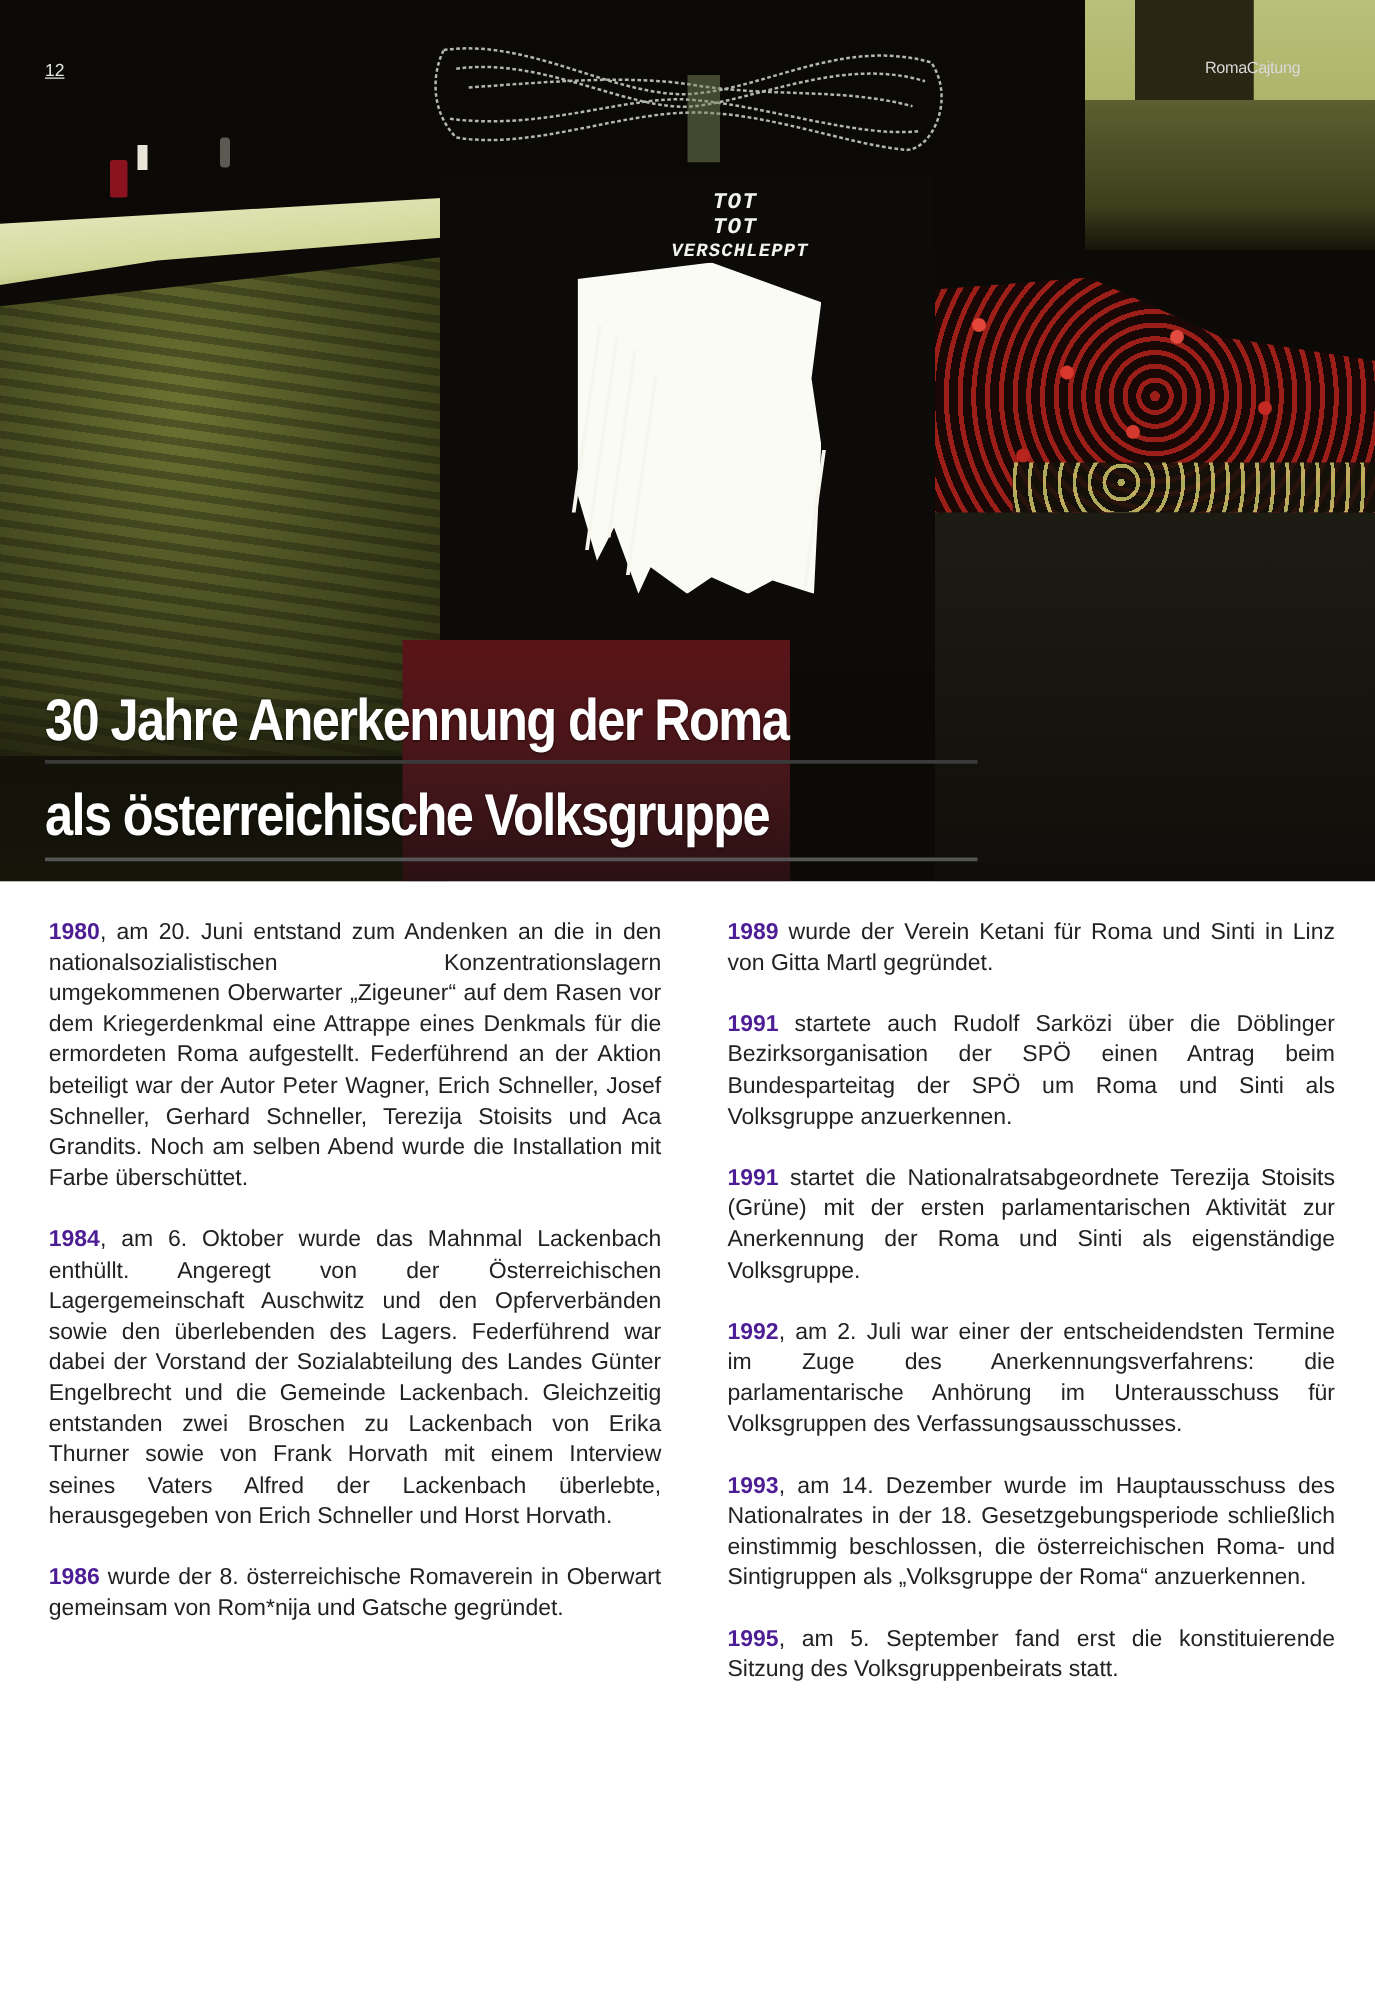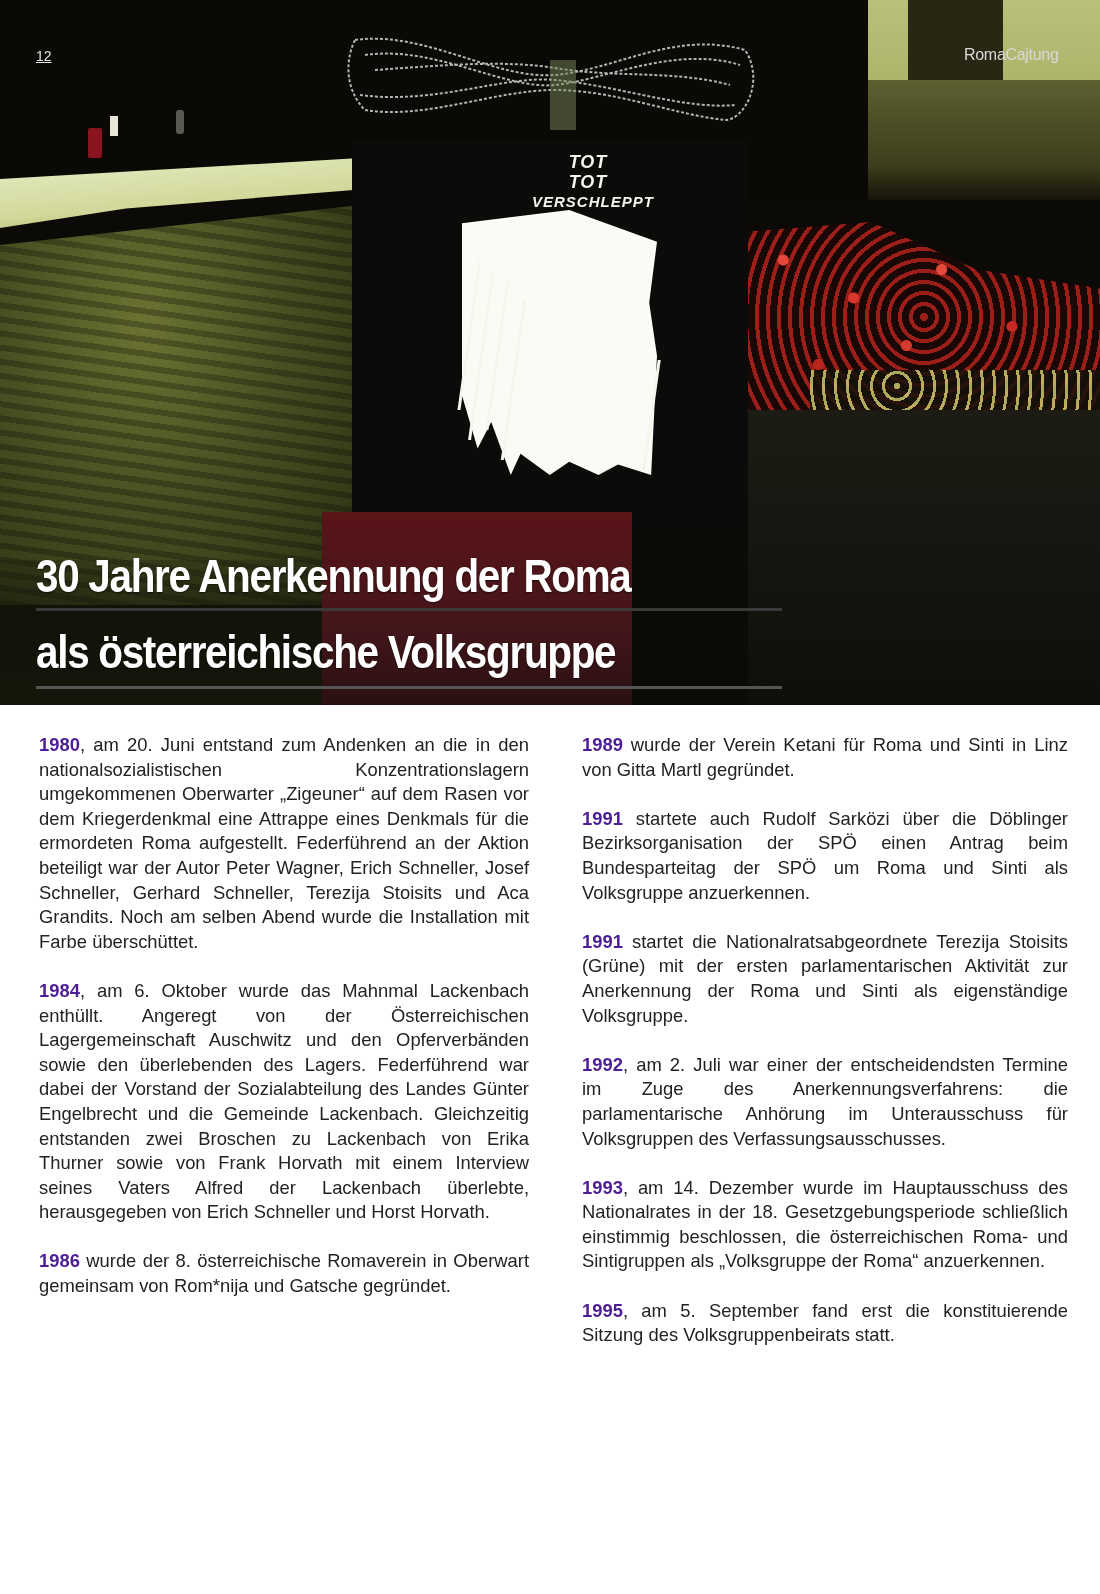--- a/index.html
+++ b/index.html
@@ -19,21 +19,21 @@
             repeating-linear-gradient(8deg, rgba(0,0,0,0.25) 0 6px, rgba(0,0,0,0) 6px 14px),
             radial-gradient(ellipse at 40% 30%, #6b7332 0%, #4a5022 45%, #2a2d12 100%);
           clip-path:polygon(0 10%,100% 0,100% 100%,0 100%); }
   .lawn-bottom { position:absolute; left:0; top:560px; width:360px; height:145px; background:linear-gradient(180deg,rgba(30,32,14,0.3),#15150a); }
 
   .bench { position:absolute; left:88px; top:128px; width:14px; height:30px; background:#8a1320; border-radius:2px; }
   .person { position:absolute; left:110px; top:116px; width:8px; height:20px; background:#e8e4d8; }
   .lamp { position:absolute; left:176px; top:110px; width:8px; height:24px; background:#5a5a52; border-radius:3px; }
 
   .monument { position:absolute; left:352px; top:140px; width:395px; height:395px; background:#0c0b09; }
-  .poster-text { position:absolute; left:558px; width:60px; text-align:center; color:#f4f4ee; font-family:Liberation Sans, sans-serif; font-weight:bold; font-size:18px; letter-spacing:1px; font-style:italic; }
+  .poster-text { position:absolute; left:558px; width:60px; text-align:center; color:#f4f4ee; font-family:Liberation Mono, monospace; font-weight:bold; font-size:18px; letter-spacing:1px; font-style:italic; }
   .splash { position:absolute; left:462px; top:210px; width:195px; height:265px; background:#fbfbf6;
             clip-path:polygon(0 5%,55% 0,100% 12%,96% 35%,100% 55%,97% 100%,80% 96%,70% 100%,55% 95%,45% 100%,30% 92%,25% 100%,15% 80%,8% 90%,0 70%); }
   .drip { position:absolute; width:3px; background:#f6f6ee; transform:skewX(-8deg); }
 
   .flowers { position:absolute; left:748px; top:222px; width:352px; height:190px;
              background:
                radial-gradient(circle at 10% 20%, #e4473a 0 5px, transparent 6px),
                radial-gradient(circle at 30% 40%, #d9362c 0 5px, transparent 6px),
                radial-gradient(circle at 55% 25%, #e24b3d 0 5px, transparent 6px),
                radial-gradient(circle at 75% 55%, #c42a23 0 5px, transparent 6px),
@@ -43,21 +43,21 @@
              clip-path:polygon(0 5%,35% 0,65% 25%,100% 35%,100% 100%,0 100%); }
   .flowers-yellow { position:absolute; left:810px; top:370px; width:290px; height:40px;
                     background:repeating-radial-gradient(circle at 30% 40%, #c9c56a 0 3px, #14120a 3px 12px); opacity:0.85; }
   .ground-right { position:absolute; left:748px; top:410px; width:352px; height:295px; background:linear-gradient(180deg,#1c1b14,#0f0e0a); }
 
   .red-cloth { position:absolute; left:322px; top:512px; width:310px; height:193px; background:linear-gradient(180deg,#5a1418 0%,#43161a 60%,#2a1012 100%); }
   .wire { position:absolute; left:345px; top:20px; width:420px; height:110px; }
 
   
   .page-number { position:absolute; left:36px; top:48px; font-size:14px; color:#e6e6e6; text-decoration:underline; }
-  .publication { position:absolute; left:964px; top:46px; font-size:16px; color:#d9d9d9; letter-spacing:-0.3px; }
+  .publication { position:absolute; left:964px; top:46px; font-size:13px; color:#d9d9d9; letter-spacing:-0.3px; }
 
   
   .title-block { position:absolute; left:36px; top:546px; width:760px; }
   .title-line { display:block; color:#ffffff; font-family:"Liberation Sans", sans-serif; font-weight:bold; font-size:47px; letter-spacing:-1.5px; line-height:60px; transform:scaleX(0.86); transform-origin:left; white-space:nowrap; text-shadow:0 1px 2px rgba(0,0,0,0.6); }
   .title-rule { position:absolute; left:0; width:746px; height:3px; background:#3a3a3a; }
 
   
   .col { position:absolute; top:733px; width:490px; color:#222; font-size:18.4px; line-height:24.6px; text-align:justify; hyphens:manual; }
   .col-left { left:39px; }
   .col-right { left:582px; width:486px; }

